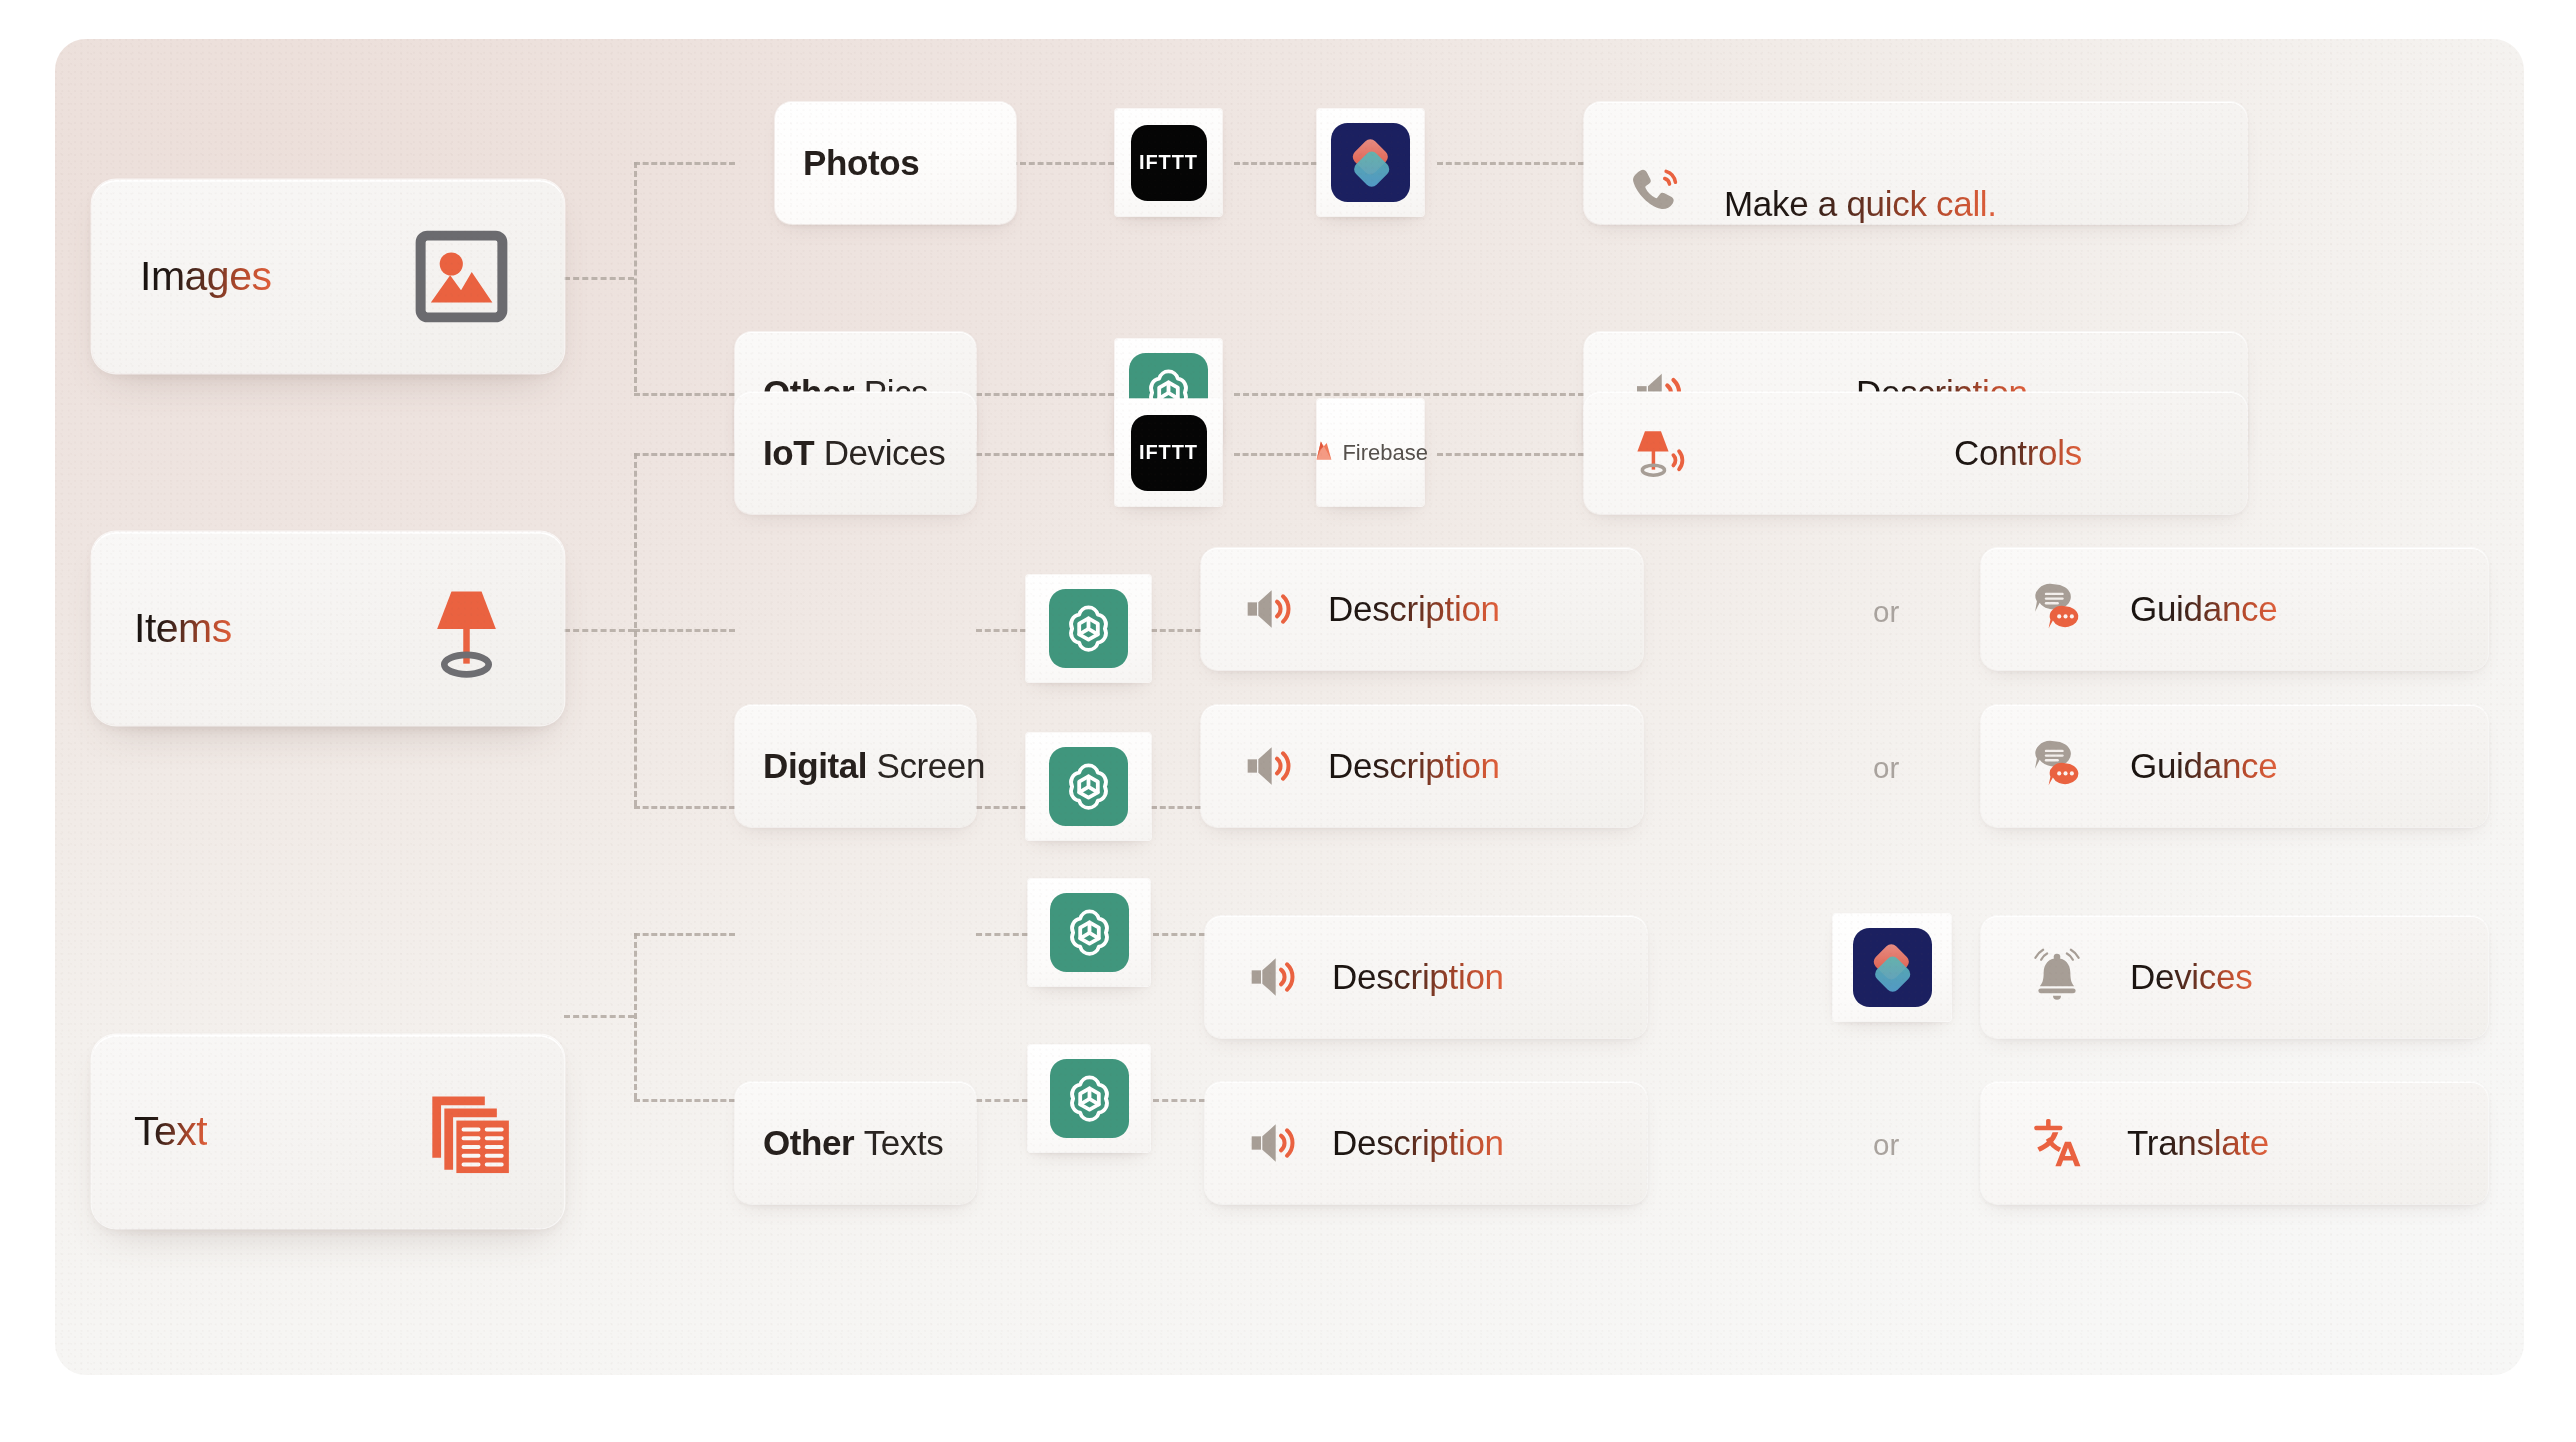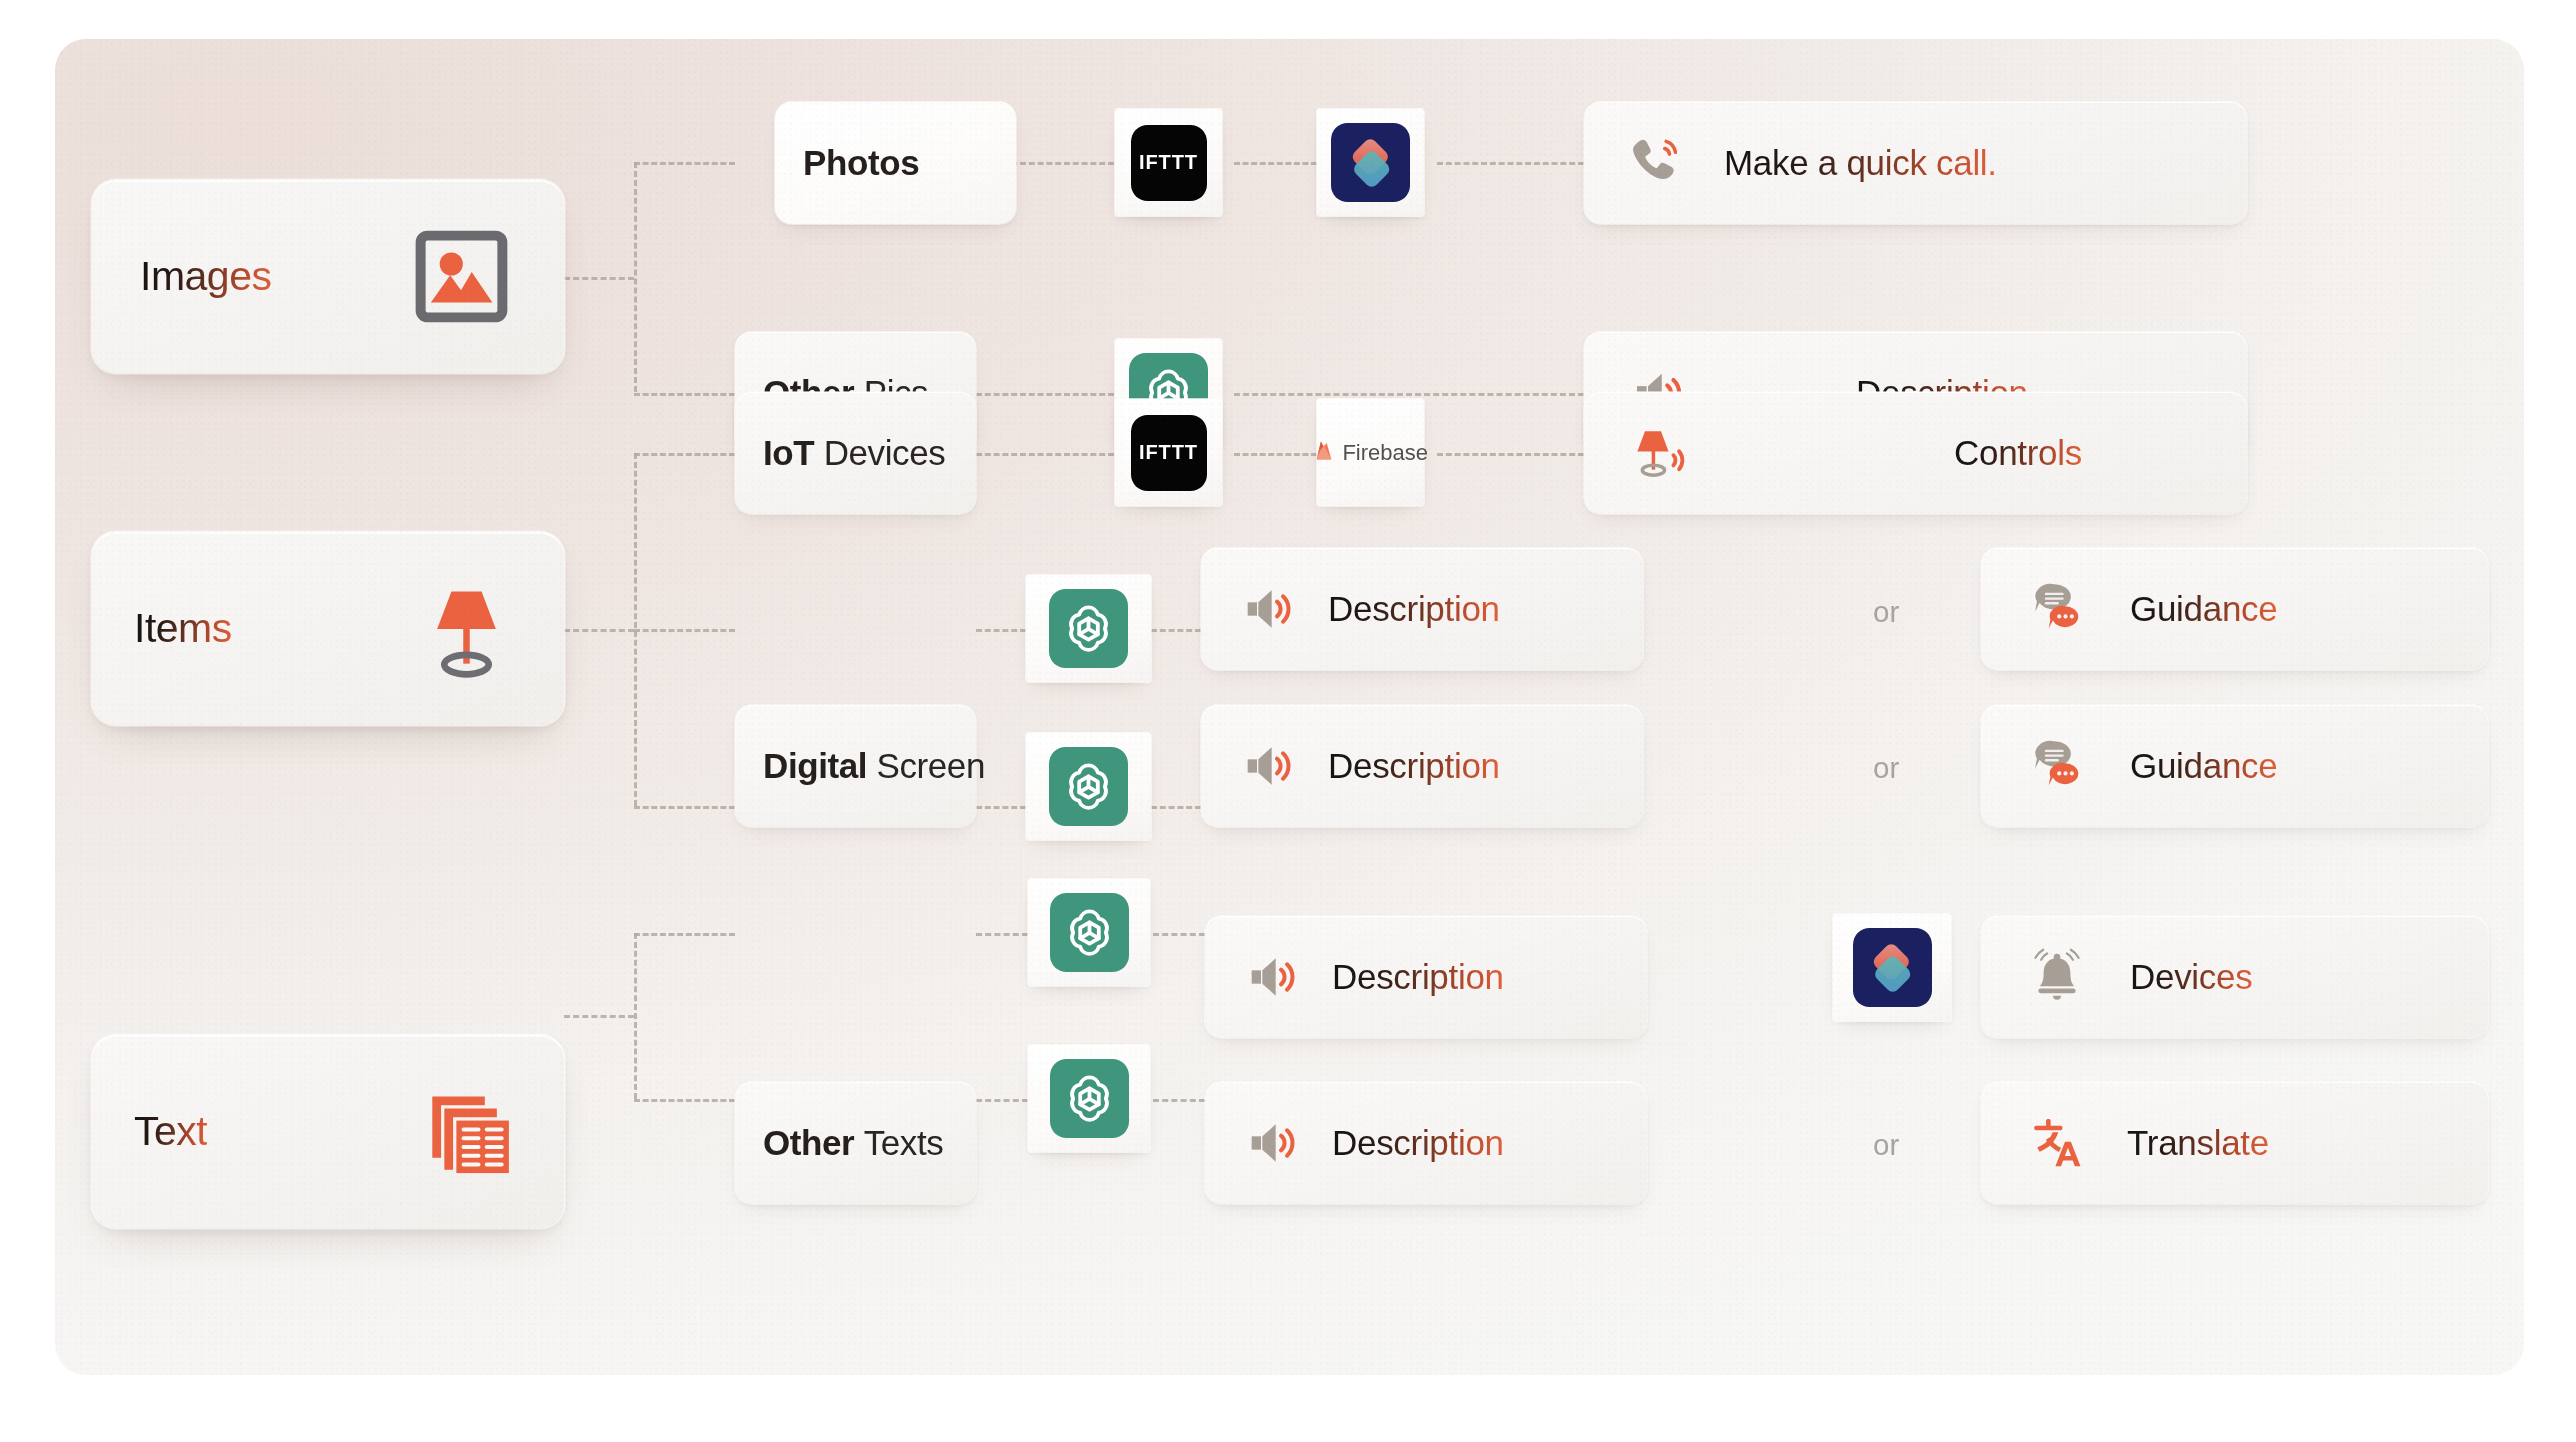--- a/index.html
+++ b/index.html
@@ -215,21 +215,21 @@
                 <stop offset="1" stop-color="#5aa9d6"></stop>
           </linearGradient>
         </defs>
         <g opacity=".95">
           <rect x="13" y="9" width="21" height="21" rx="5" fill="url(#sc1a)" transform="rotate(45 23.5 19.5)"></rect>
           <rect x="14" y="18" width="21" height="21" rx="5" fill="url(#sc1b)" transform="rotate(45 24.5 28.5)" opacity=".92"></rect>
         </g>
       </svg>
     </div>
   </div>
-  <div class="card" style="left:1529px;top:63px;width:663px;height:122px;padding:0 31px;">
+  <div class="card" style="left:1529px;top:63px;width:663px;height:122px;padding:0 31px;align-items:flex-end;">
     <span class="icon-slot" style="width:83px;">
       <svg width="61" height="61" viewBox="0 0 48 48">
         <path d="M13.8 7.5 c2.3-1.5 4.4-.8 5.5 1.3 l2.9 5.5 c.9 1.8 .4 3-1 4 l-2.6 1.9 c-.6 .5-.6 1 -.2 1.8 1.6 3.3 4.6 6.3 7.9 7.9 .8 .4 1.3 .4 1.8-.2 l1.9-2.6 c1-1.4 2.2-1.9 4-1 l5.5 2.9 c2.1 1.1 2.8 3.2 1.3 5.5 -2.4 3.6-6.3 5.2-10 4.4 C22 37.5 10.5 26 8.1 16.2 7.3 12.5 10.2 9.9 13.8 7.5 Z" fill="#a79e96" transform="translate(-2,-1) scale(.95)"></path>
         <g fill="none" stroke="#ea6240" stroke-width="2.8" stroke-linecap="round">
           <path d="M30.5 12.2 a5.4 5.4 0 0 1 3.7 4.4"></path>
           <path d="M31.6 6.6 a10.6 10.6 0 0 1 7.3 8.6"></path>
         </g>
       </svg>
     </span>
     <span class="act-label grad-text" style="margin-left:26px;">Make a quick call.</span>

